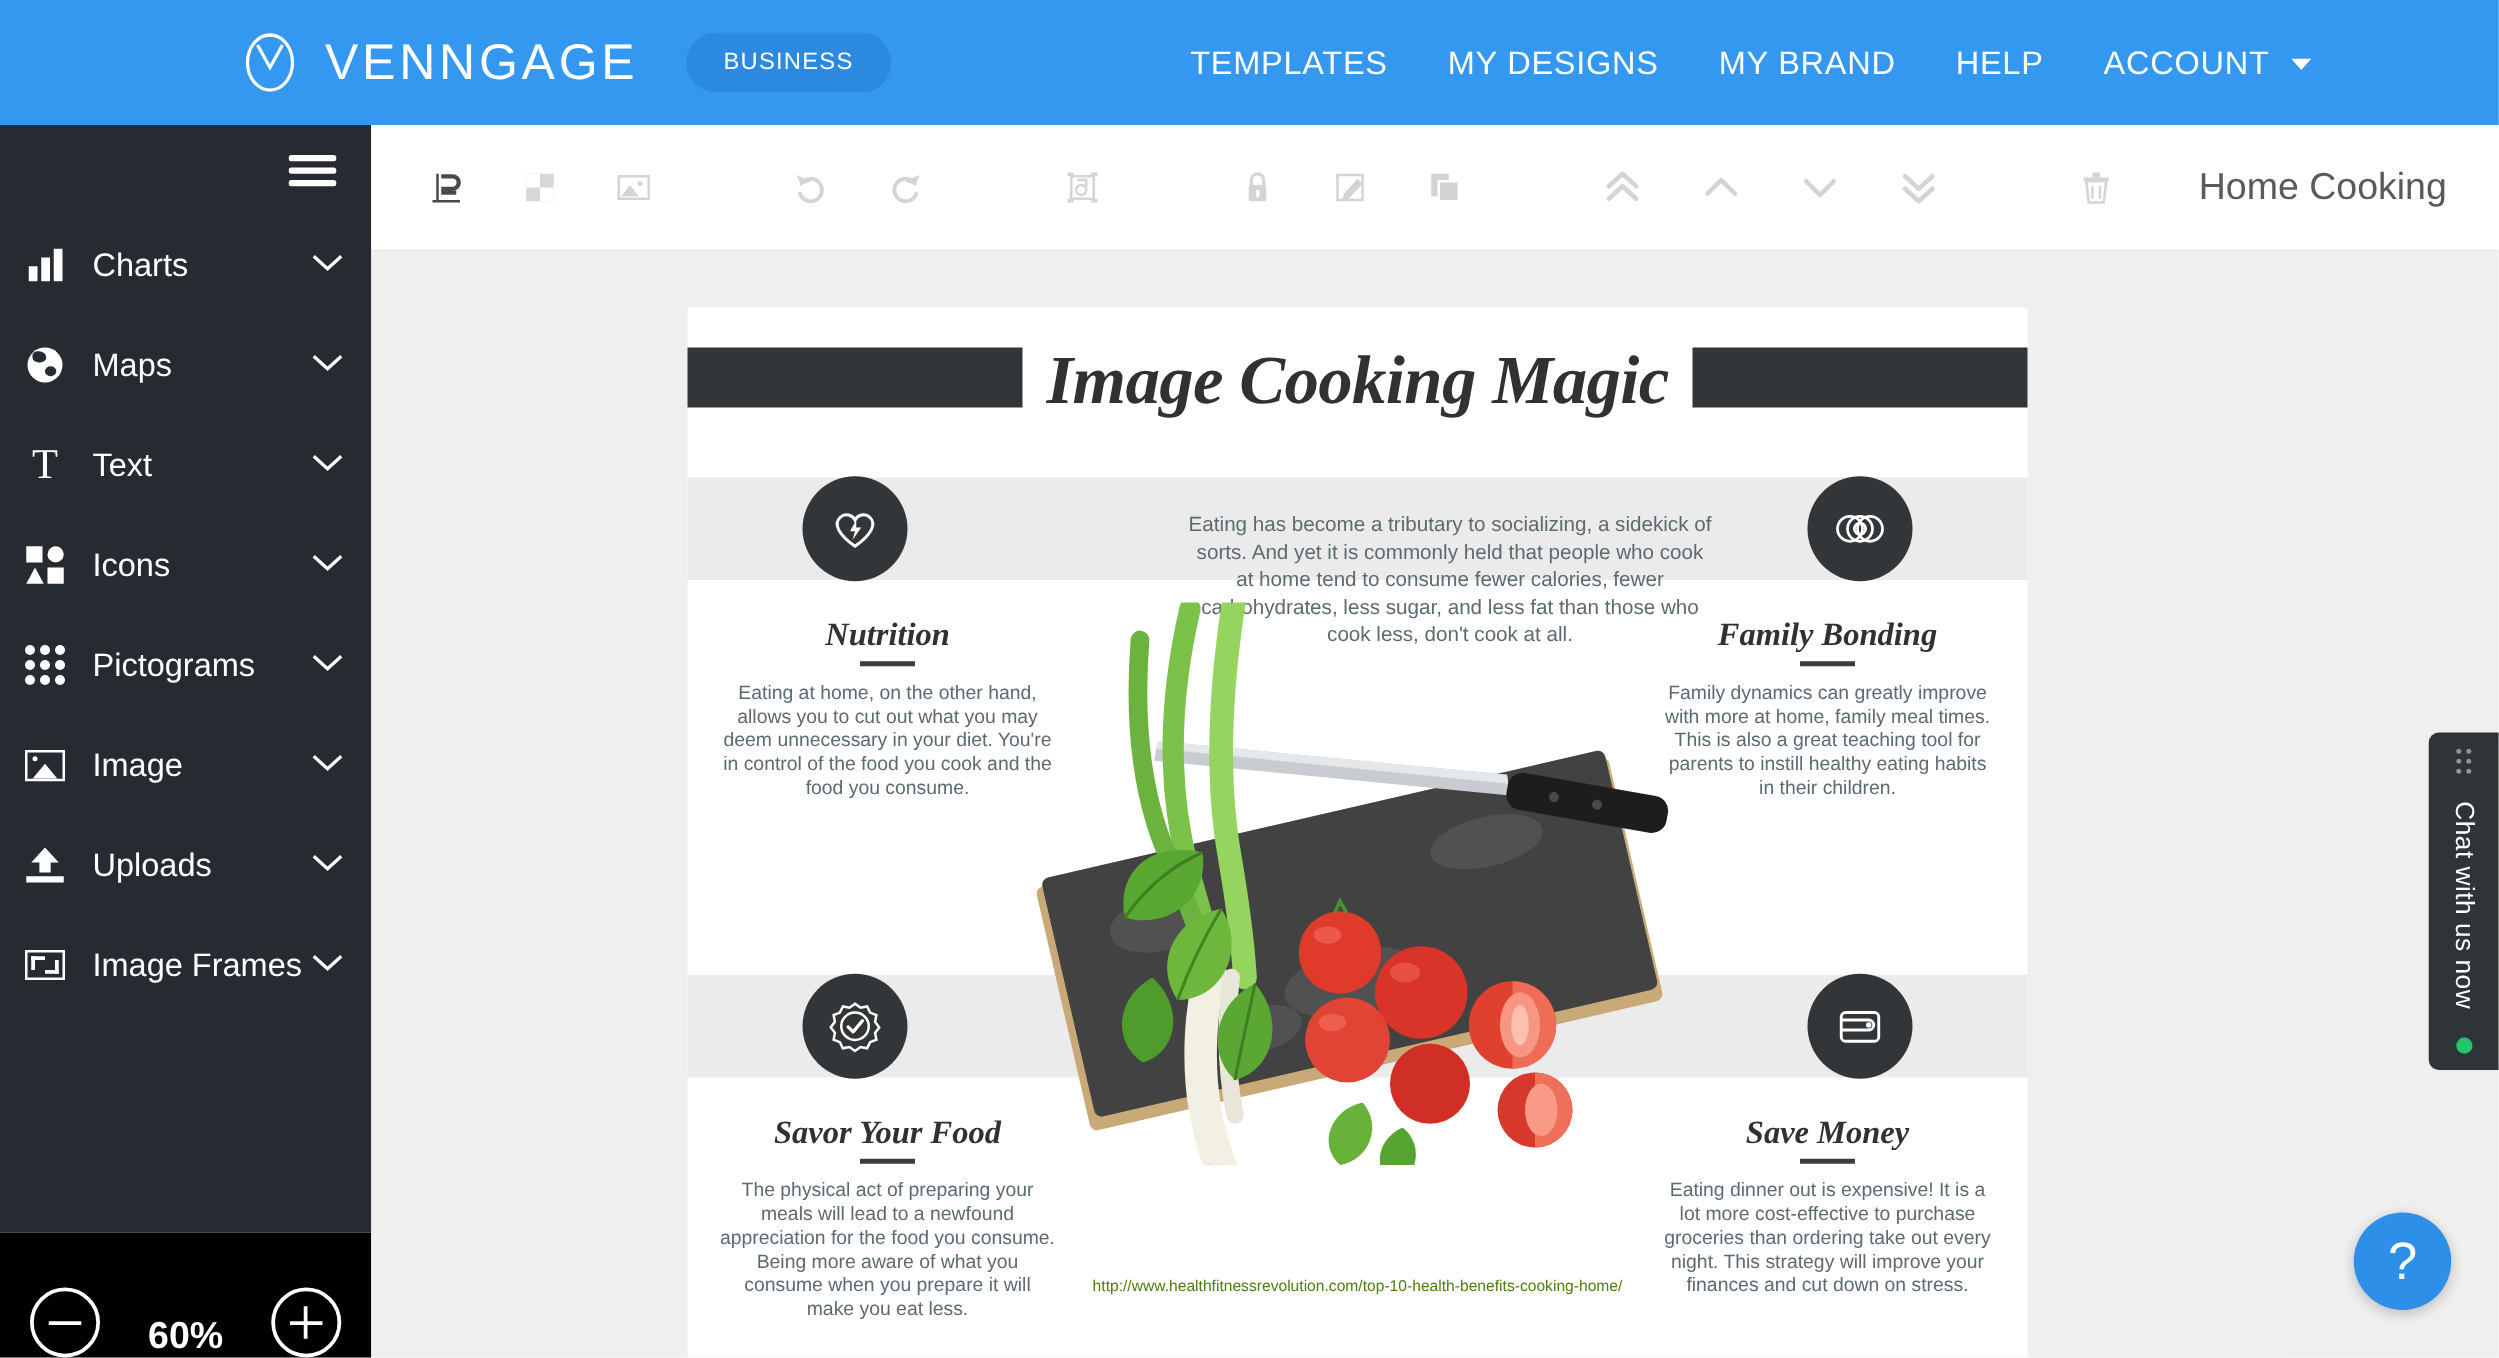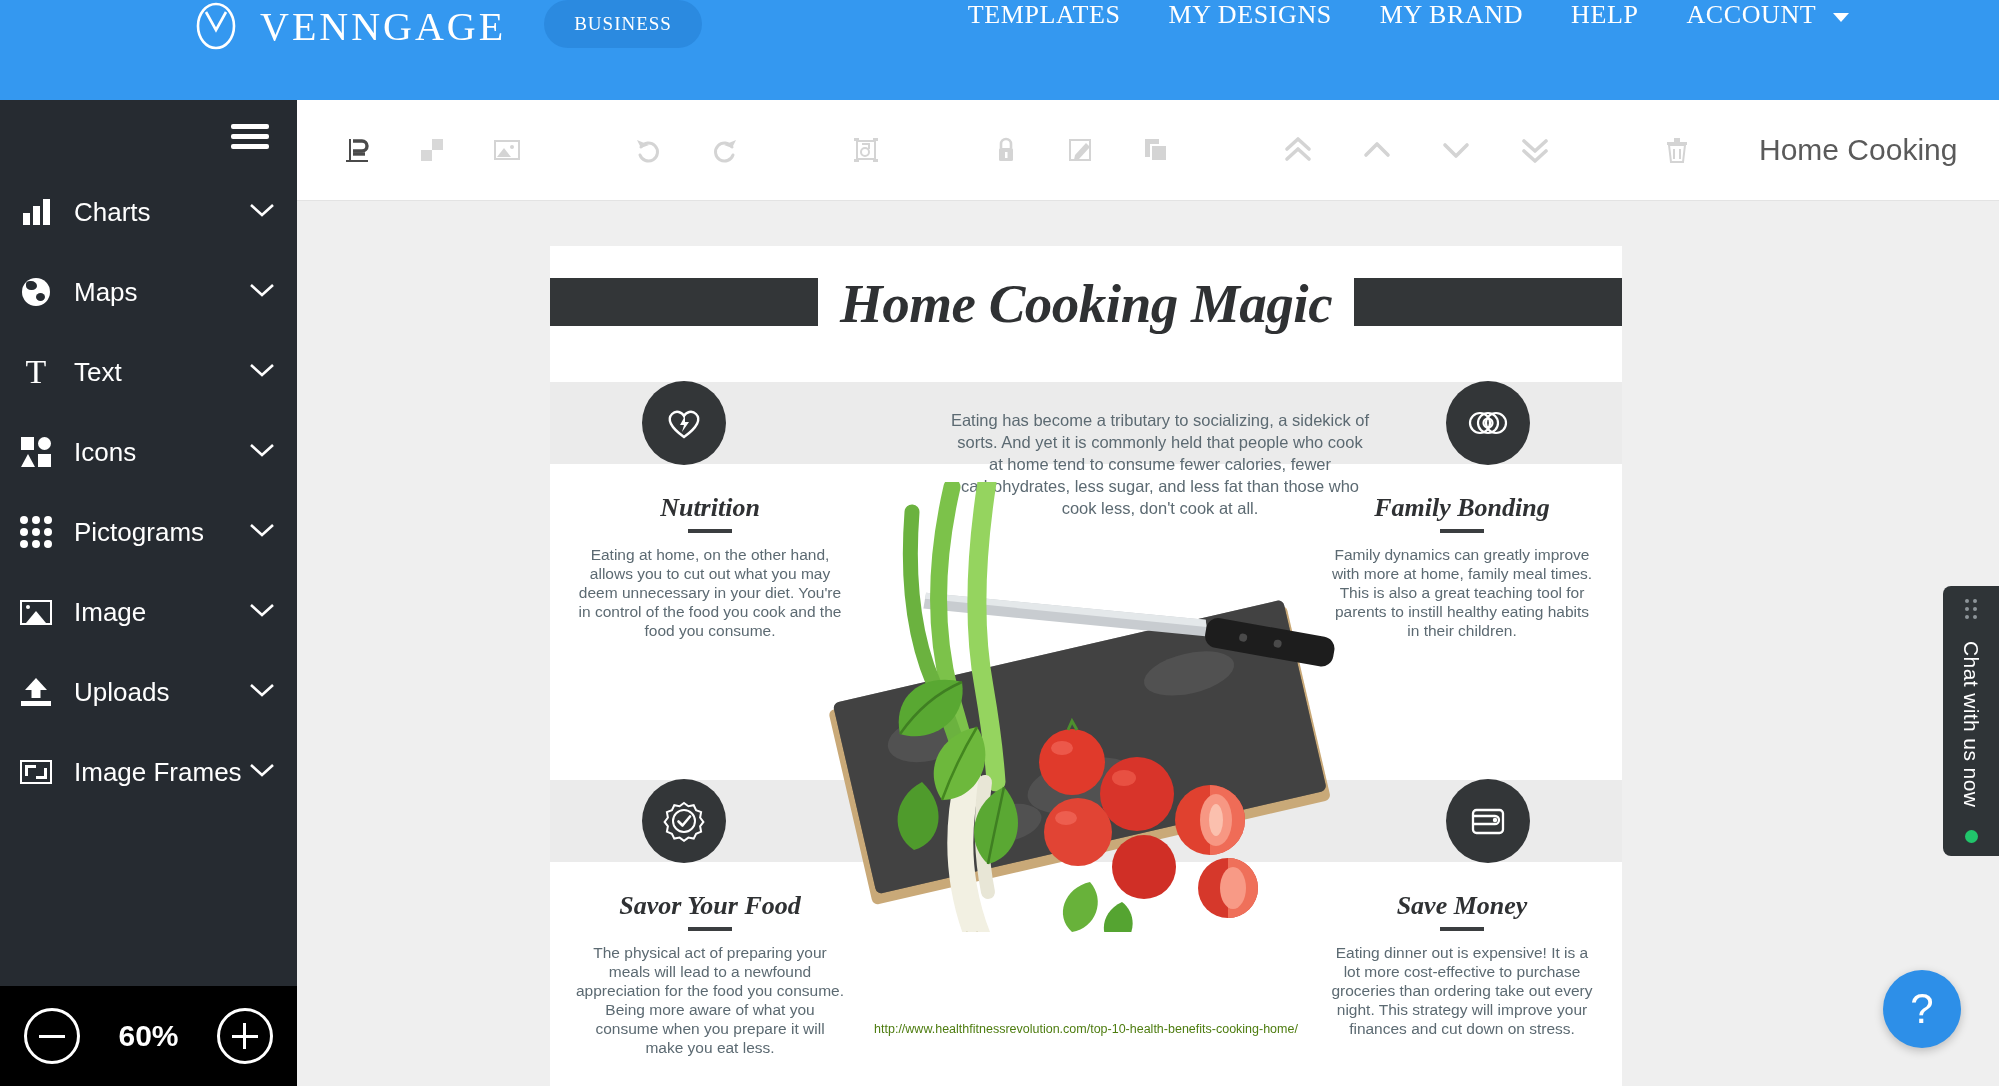--- a/index.html
+++ b/index.html
@@ -7,21 +7,21 @@
     width: 1999px; height: 1086px;
     font-family: "Liberation Sans", sans-serif;
     overflow: hidden;
     background: #ffffff;
   }
 
   
   #topnav {
     position: absolute; left: 0; top: 0; width: 1999px; height: 100px;
     background: #3498f0;
-    display: flex; align-items: flex-start; font-family: Liberation Serif, serif;
+    display: flex; align-items: center;
   }
   #brand { display: flex; align-items: center; margin-left: 190px; }
   #brand-logo { width: 52px; height: 52px; }
   #brand-name {
     color: #ffffff; font-size: 40px; letter-spacing: 3px;
     margin-left: 18px; font-weight: 300;
   }
   #plan-badge {
     margin-left: 38px; background: #2b8ae0; color: #ffffff;
     border-radius: 30px; padding: 13px 30px; font-size: 19px;
@@ -127,21 +127,21 @@
     border-left: 3px solid #fff; border-top: 3px solid #fff;
   }
   .ic-frame::after {
     content:""; position:absolute; right:3px; bottom:3px; width:8px; height:8px;
     border-right: 3px solid #fff; border-bottom: 3px solid #fff;
   }
 
   
   #zoombar {
     position: absolute; left: 0; top: 986px; width: 297px; height: 100px;
-    background: #000000; display: flex; align-items: center; justify-content: center;
+    background: #000000; display: flex; align-items: flex-end; justify-content: center;
     gap: 38px;
   }
   .zbtn {
     width: 56px; height: 56px; border-radius: 50%;
     border: 3px solid #ffffff; display: flex; align-items: center;
     justify-content: center; cursor: pointer; background: transparent;
   }
   .zbtn .h { position:absolute; width: 26px; height: 3px; background:#fff; }
   .zbtn .v { position:absolute; width: 3px; height: 26px; background:#fff; }
   .zbtn-inner { position: relative; width: 26px; height: 26px;
@@ -589,21 +589,21 @@
 
 <div id="canvas-area">
   <div id="page">
 
     <div class="band-row" style="top:136px"></div>
     <div class="band-row" style="top:534px"></div>
 
     <div id="headline-row">
       <div class="hl-bar" id="hl-bar-left"></div>
       <div class="hl-bar" id="hl-bar-right"></div>
-      <div id="hl-text">Home Cooking Magic</div>
+      <div id="hl-text">Image Cooking Magic</div>
     </div>
 
     <div id="intro-text">Eating has become a tributary to socializing, a sidekick of sorts. And yet it is commonly held that people who cook at home tend to consume fewer calories, fewer carbohydrates, less sugar, and less fat than those who cook less, don't cook at all.</div>
 
     <div id="food-photo">
       <svg width="640" height="450" viewBox="0 0 640 450">
 
         <g transform="rotate(-13 320 260)">
           <rect x="70" y="170" width="470" height="200" rx="6" fill="#c9a978"></rect>
           <rect x="76" y="164" width="462" height="196" rx="6" fill="#3a3a3a"></rect>

